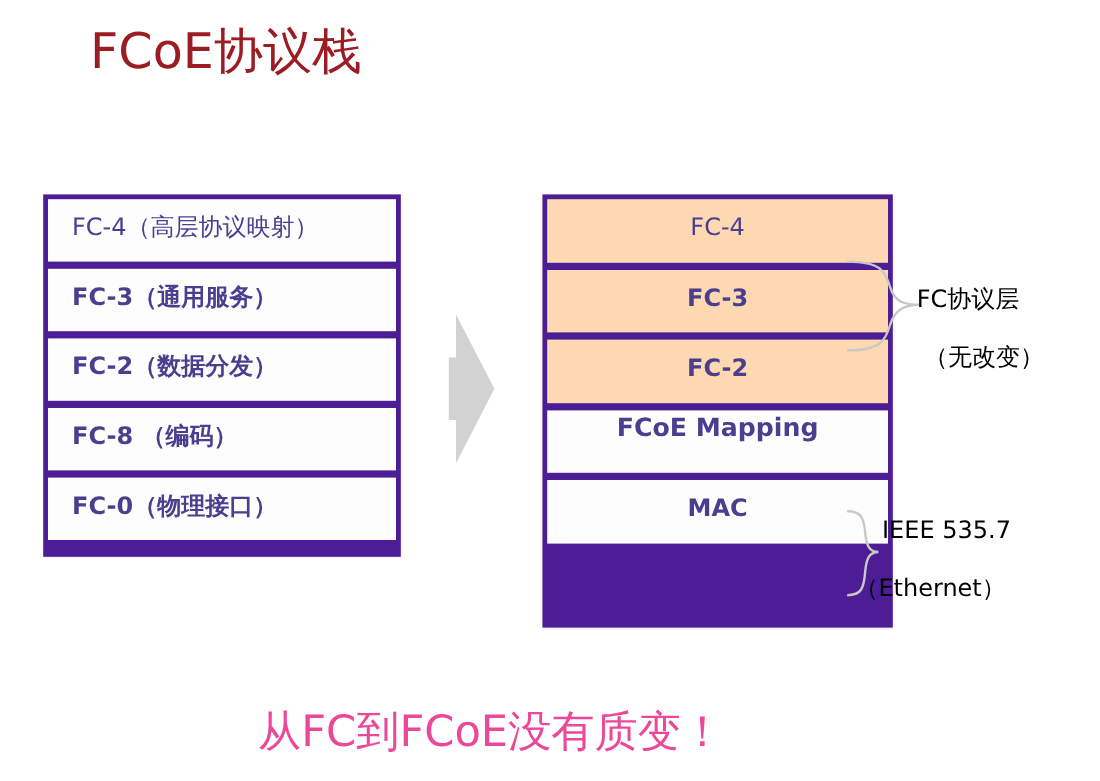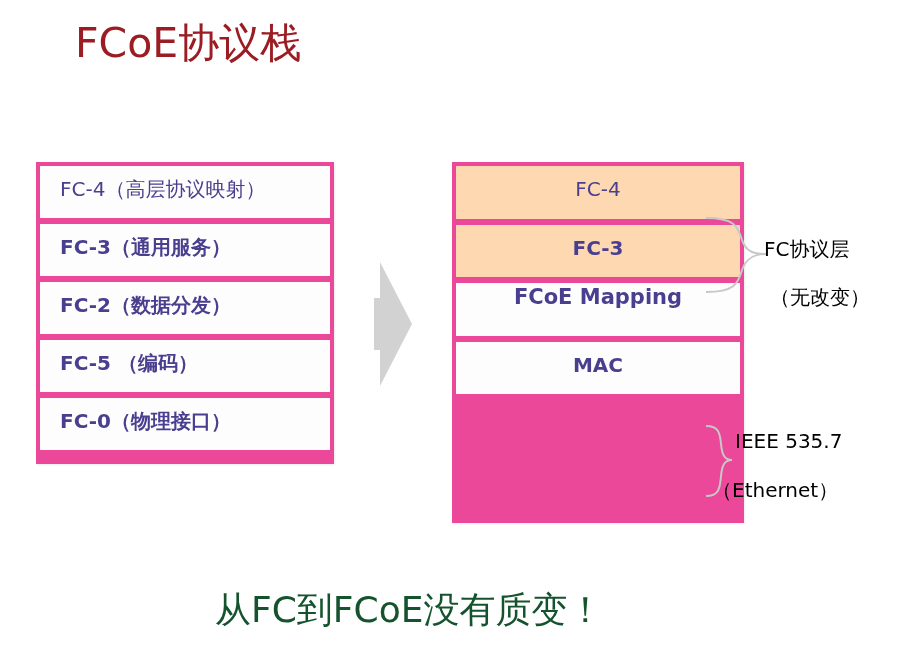--- a/index.html
+++ b/index.html
@@ -8,21 +8,21 @@
     background: #ffffff;
     font-family: "DejaVu Sans", "Liberation Sans", sans-serif;
   }
   .title {
     position: absolute; left: 34px; top: 16px;
     font-size: 41px; color: #9b1c22; letter-spacing: 0px;
     white-space: nowrap;
     margin-left: 41px;
   }
   .stack {
-    position: absolute; background: #ec4899;
+    position: absolute; background: #4c1d95;
     box-sizing: border-box; padding: 4px 4px 4px 4px;
     box-shadow: 1px 1px 2px rgba(0,0,0,0.08);
   }
   .stack .row {
     box-sizing: border-box; background: #fdfdfd;
     display: flex; align-items: center;
     color: #4a3f8f; font-size: 20px; white-space: nowrap;
   }
   .stack .row + .row { margin-top: 6px; font-weight: bold; }
   #left-stack { left: 36px; top: 162px; width: 298px; height: 302px; }
@@ -31,43 +31,44 @@
   #right-stack .row { height: 52.5px; justify-content: center; padding-bottom: 6px; }
   #right-stack .row.fc { background: #fdd8b0; }
   #right-stack .row.mapping { font-size: 21px; padding-bottom: 24px; }
   #arrow { position: absolute; left: 370px; top: 258px; }
   .brace { position: absolute; }
   .note {
     position: absolute; color: #000000; font-size: 20px; white-space: nowrap;
   }
   .bottom {
     position: absolute; left: 215px; top: 586px;
-    font-size: 36px; color: #14532d; white-space: nowrap;
+    font-size: 36px; color: #ec4899; white-space: nowrap;
   }
 </style>
 </head>
 <body>
 
 <div class="title">FCoE协议栈</div>
 
 <div id="left-stack" class="stack">
   <div class="row">FC-4（高层协议映射）</div>
   <div class="row">FC-3（通用服务）</div>
   <div class="row">FC-2（数据分发）</div>
-  <div class="row">FC-5 （编码）</div>
+  <div class="row">FC-8 （编码）</div>
   <div class="row">FC-0（物理接口）</div>
 </div>
 
 <svg id="arrow" width="46" height="132" viewBox="0 0 46 132">
   <polygon points="4,40 10,40 10,4 42,66 10,128 10,92 4,92" fill="#d2d2d2"></polygon>
 </svg>
 
 <div id="right-stack" class="stack">
   <div class="row fc">FC-4</div>
   <div class="row fc">FC-3</div>
+  <div class="row fc">FC-2</div>
   <div class="row mapping">FCoE Mapping</div>
   <div class="row">MAC</div>
 </div>
 
 <svg class="brace" style="left:704px; top:214px;" width="66" height="82" viewBox="0 0 66 82">
   <path d="M2,4 C30,4 34,12 38,26 C42,38 50,40 62,40 C50,40 42,44 38,56 C34,70 30,78 2,78" fill="none" stroke="#c8c8c8" stroke-width="2"></path>
 </svg>
 <div class="note" style="left:764px; top:236px;">FC协议层</div>
 <div class="note" style="left:770px; top:284px;">（无改变）</div>
 

